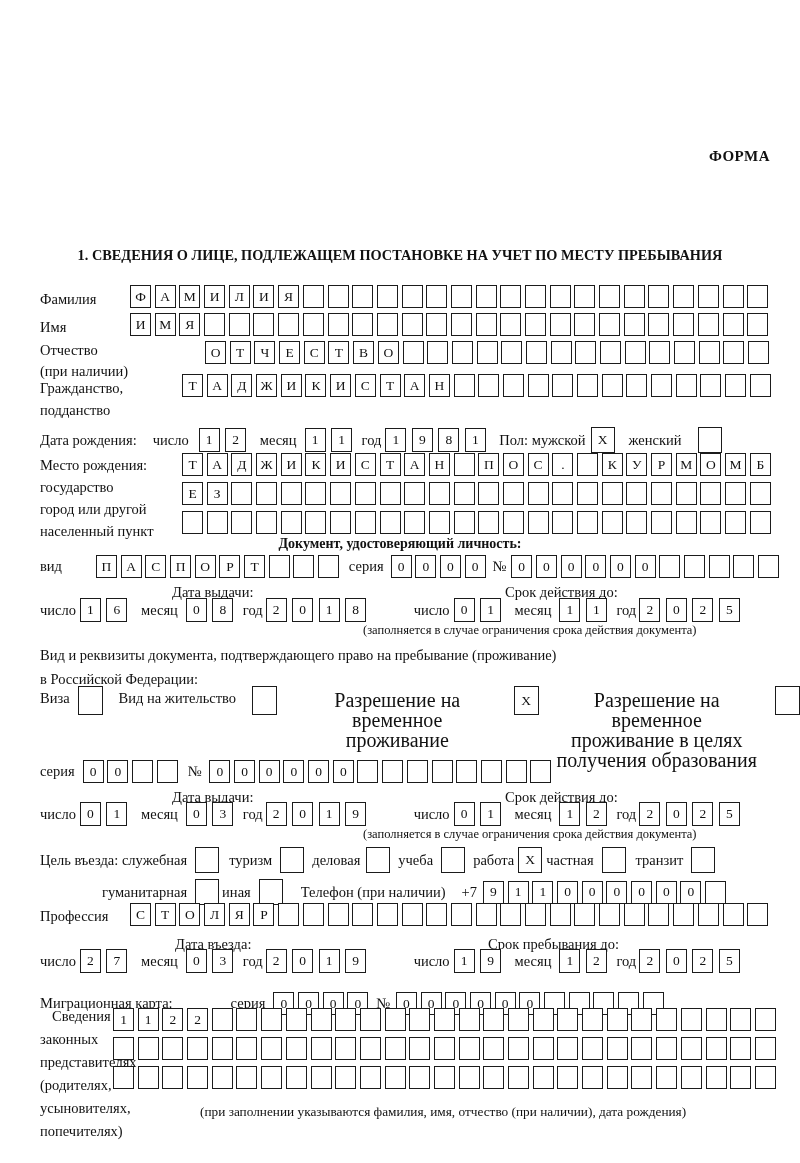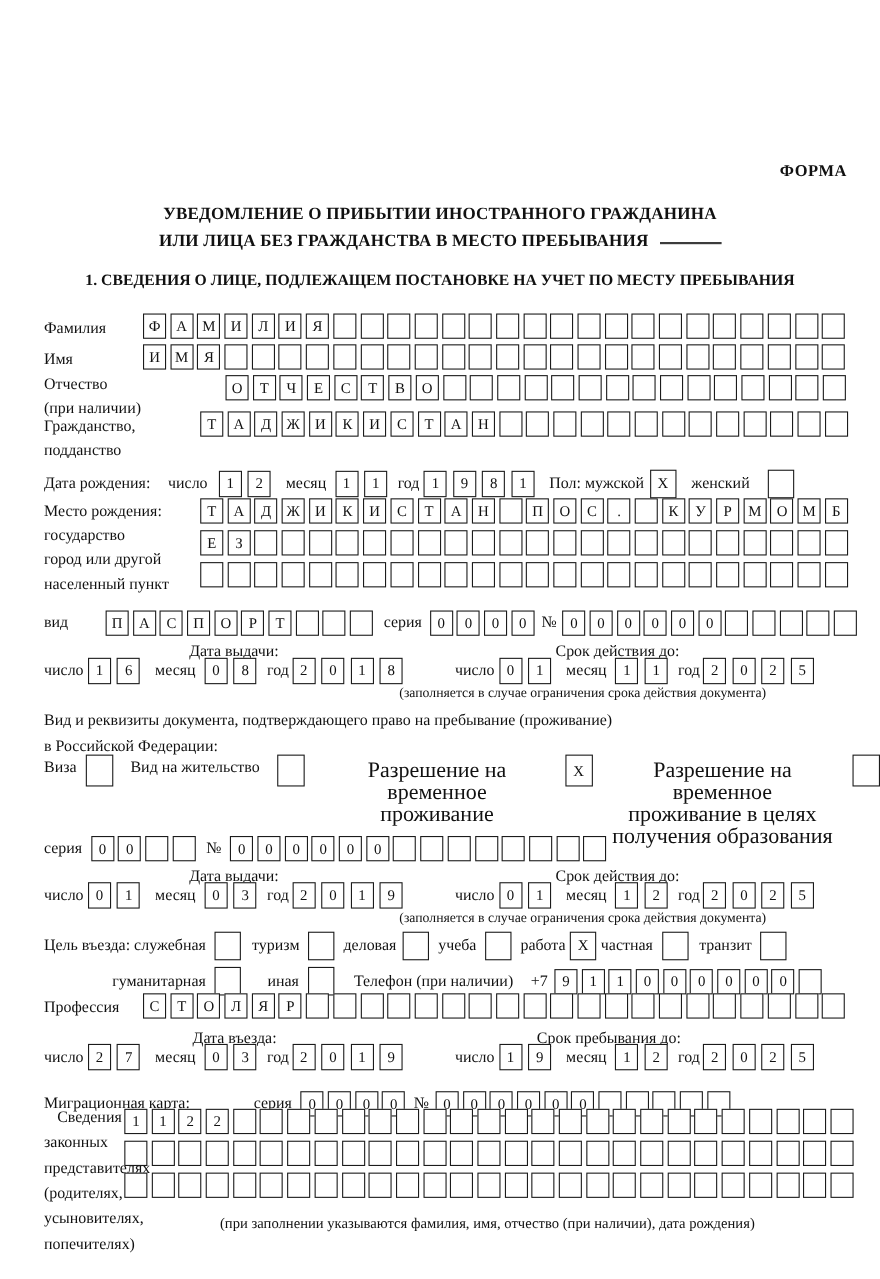--- a/index.html
+++ b/index.html
@@ -30,24 +30,20 @@
   .hdr .ed{font-size:12.8px;}
   .title{font-weight:bold;font-size:15.5px;line-height:25px;letter-spacing:.2px;}
 </style>
 </head>
 <body>
 
 <div class="page">
 
   <div class="abs b" style="right:30px;top:148px;font-size:15px;letter-spacing:.5px;">ФОРМА</div>
 
-  <div class="abs center title" style="top:182px;">
-    <div>УВЕДОМЛЕНИЕ О ПРИБЫТИИ ИНОСТРАННОГО ГРАЖДАНИНА</div>
-    <div><span>ИЛИ ЛИЦА БЕЗ ГРАЖДАНСТВА В МЕСТО ПРЕБЫВАНИЯ</span><span class="underline"></span></div>
-  </div>
   <div class="abs center b" style="top:247px;font-size:14.3px;">1. СВЕДЕНИЯ О ЛИЦЕ, ПОДЛЕЖАЩЕМ ПОСТАНОВКЕ НА УЧЕТ ПО МЕСТУ ПРЕБЫВАНИЯ</div>
 
   <div class="abs t" style="left:40px;top:291px;">Фамилия</div>
   <div class="abs cells" style="left:130px;top:285px;">
       <span class="cell">Ф</span>
       <span class="cell">А</span>
       <span class="cell">М</span>
       <span class="cell">И</span>
       <span class="cell">Л</span>
       <span class="cell">И</span>
@@ -265,20 +261,21 @@
       <span class="cell"></span>
       <span class="cell"></span>
       <span class="cell"></span>
       <span class="cell"></span>
       <span class="cell"></span>
       <span class="cell"></span>
       <span class="cell"></span>
       <span class="cell"></span>
     </div>
 
+  <div class="abs center b" style="top:536px;font-size:14px;">Документ, удостоверяющий личность:</div>
   <div class="row" style="left:40px;top:555px;">
     <span class="t">вид</span>
     <div class="cells" style="margin-left:34px;">
         <span class="cell">П</span>
         <span class="cell">А</span>
         <span class="cell">С</span>
         <span class="cell">П</span>
         <span class="cell">О</span>
         <span class="cell">Р</span>
         <span class="cell">Т</span>
@@ -469,21 +466,21 @@
     <span class="t" style="margin-left:10px;">транзит</span>
     <div class="cells cb" style="margin-left:8px;">
         <span class="cell"></span>
       </div>
   </div>
   <div class="row" style="left:40px;top:879px;">
     <span class="t" style="margin-left:62px;">гуманитарная</span>
     <div class="cells cb" style="margin-left:8px;">
         <span class="cell"></span>
       </div>
-    <span class="t" style="margin-left:24px;">иная</span>
+    <span class="t" style="margin-left:3px;">иная</span>
     <div class="cells cb" style="margin-left:8px;">
         <span class="cell"></span>
       </div>
     <span class="t" style="margin-left:18px;">Телефон (при наличии)</span>
     <span class="t" style="margin-left:16px;">+7</span>
     <div class="cells" style="margin-left:6px;">
         <span class="cell">9</span>
         <span class="cell">1</span>
         <span class="cell">1</span>
         <span class="cell">0</span>

